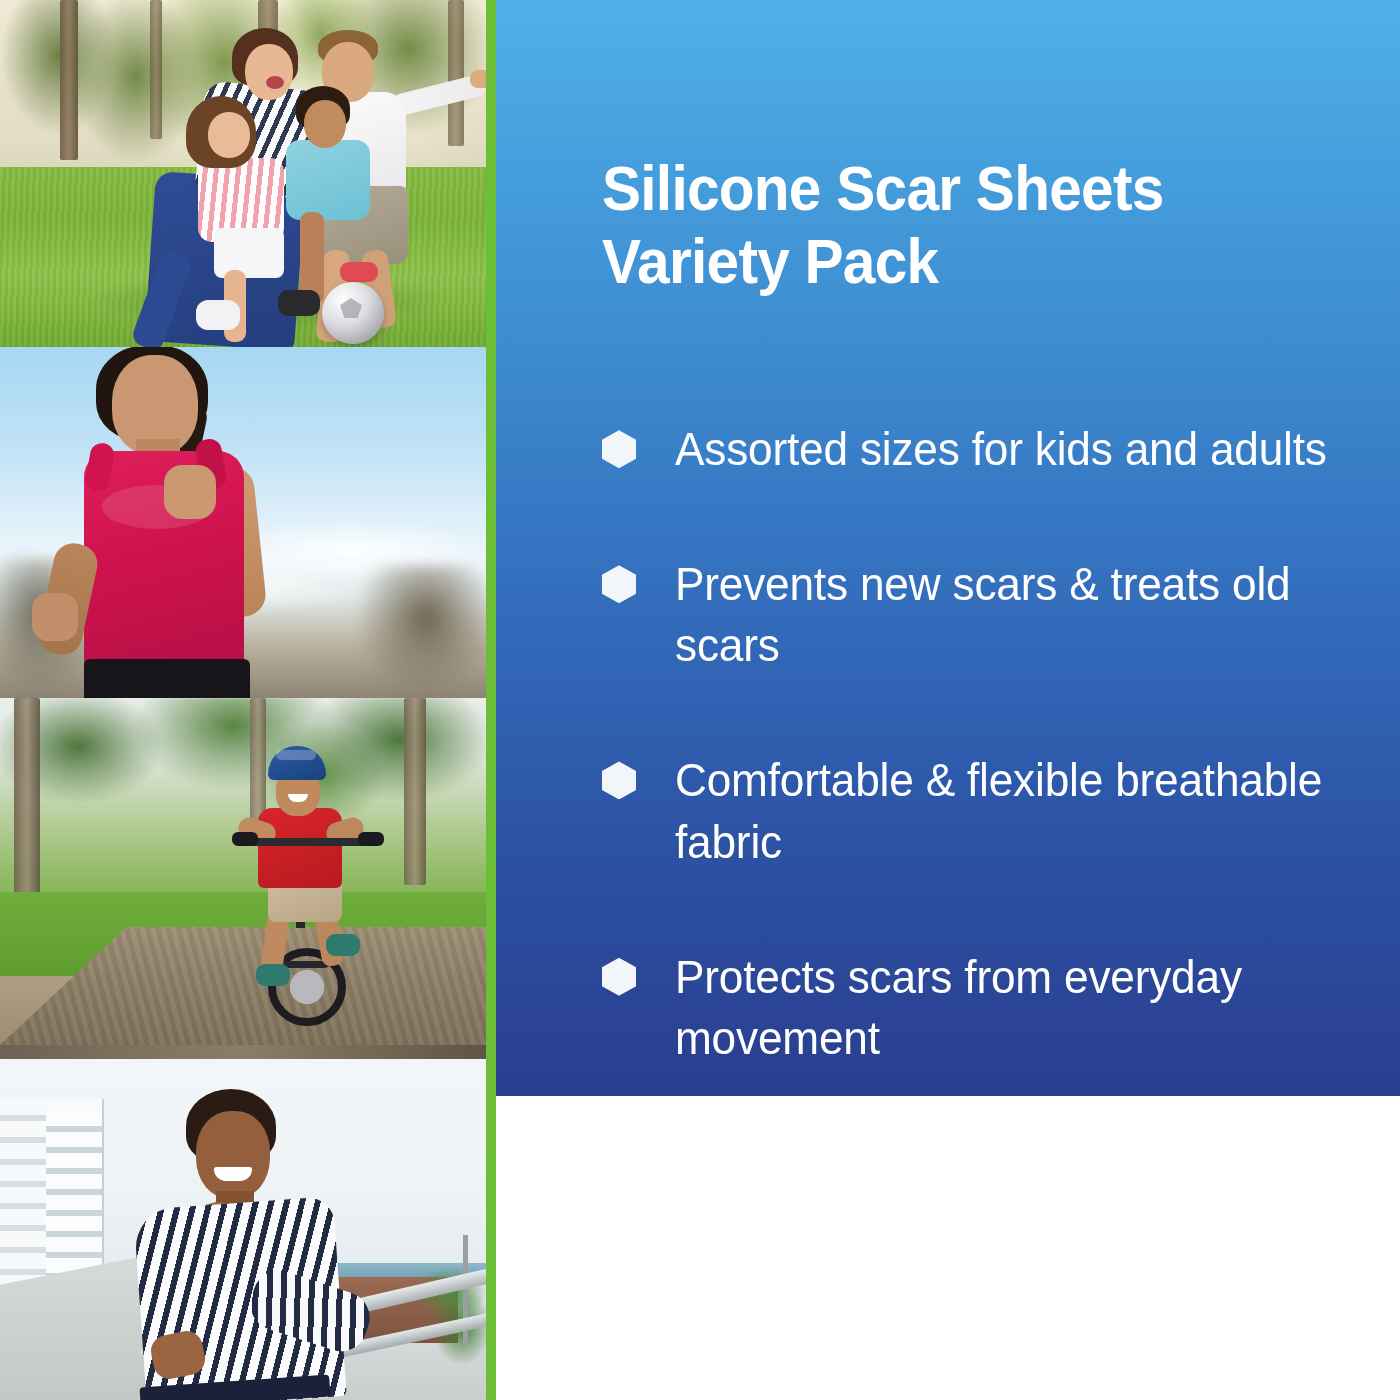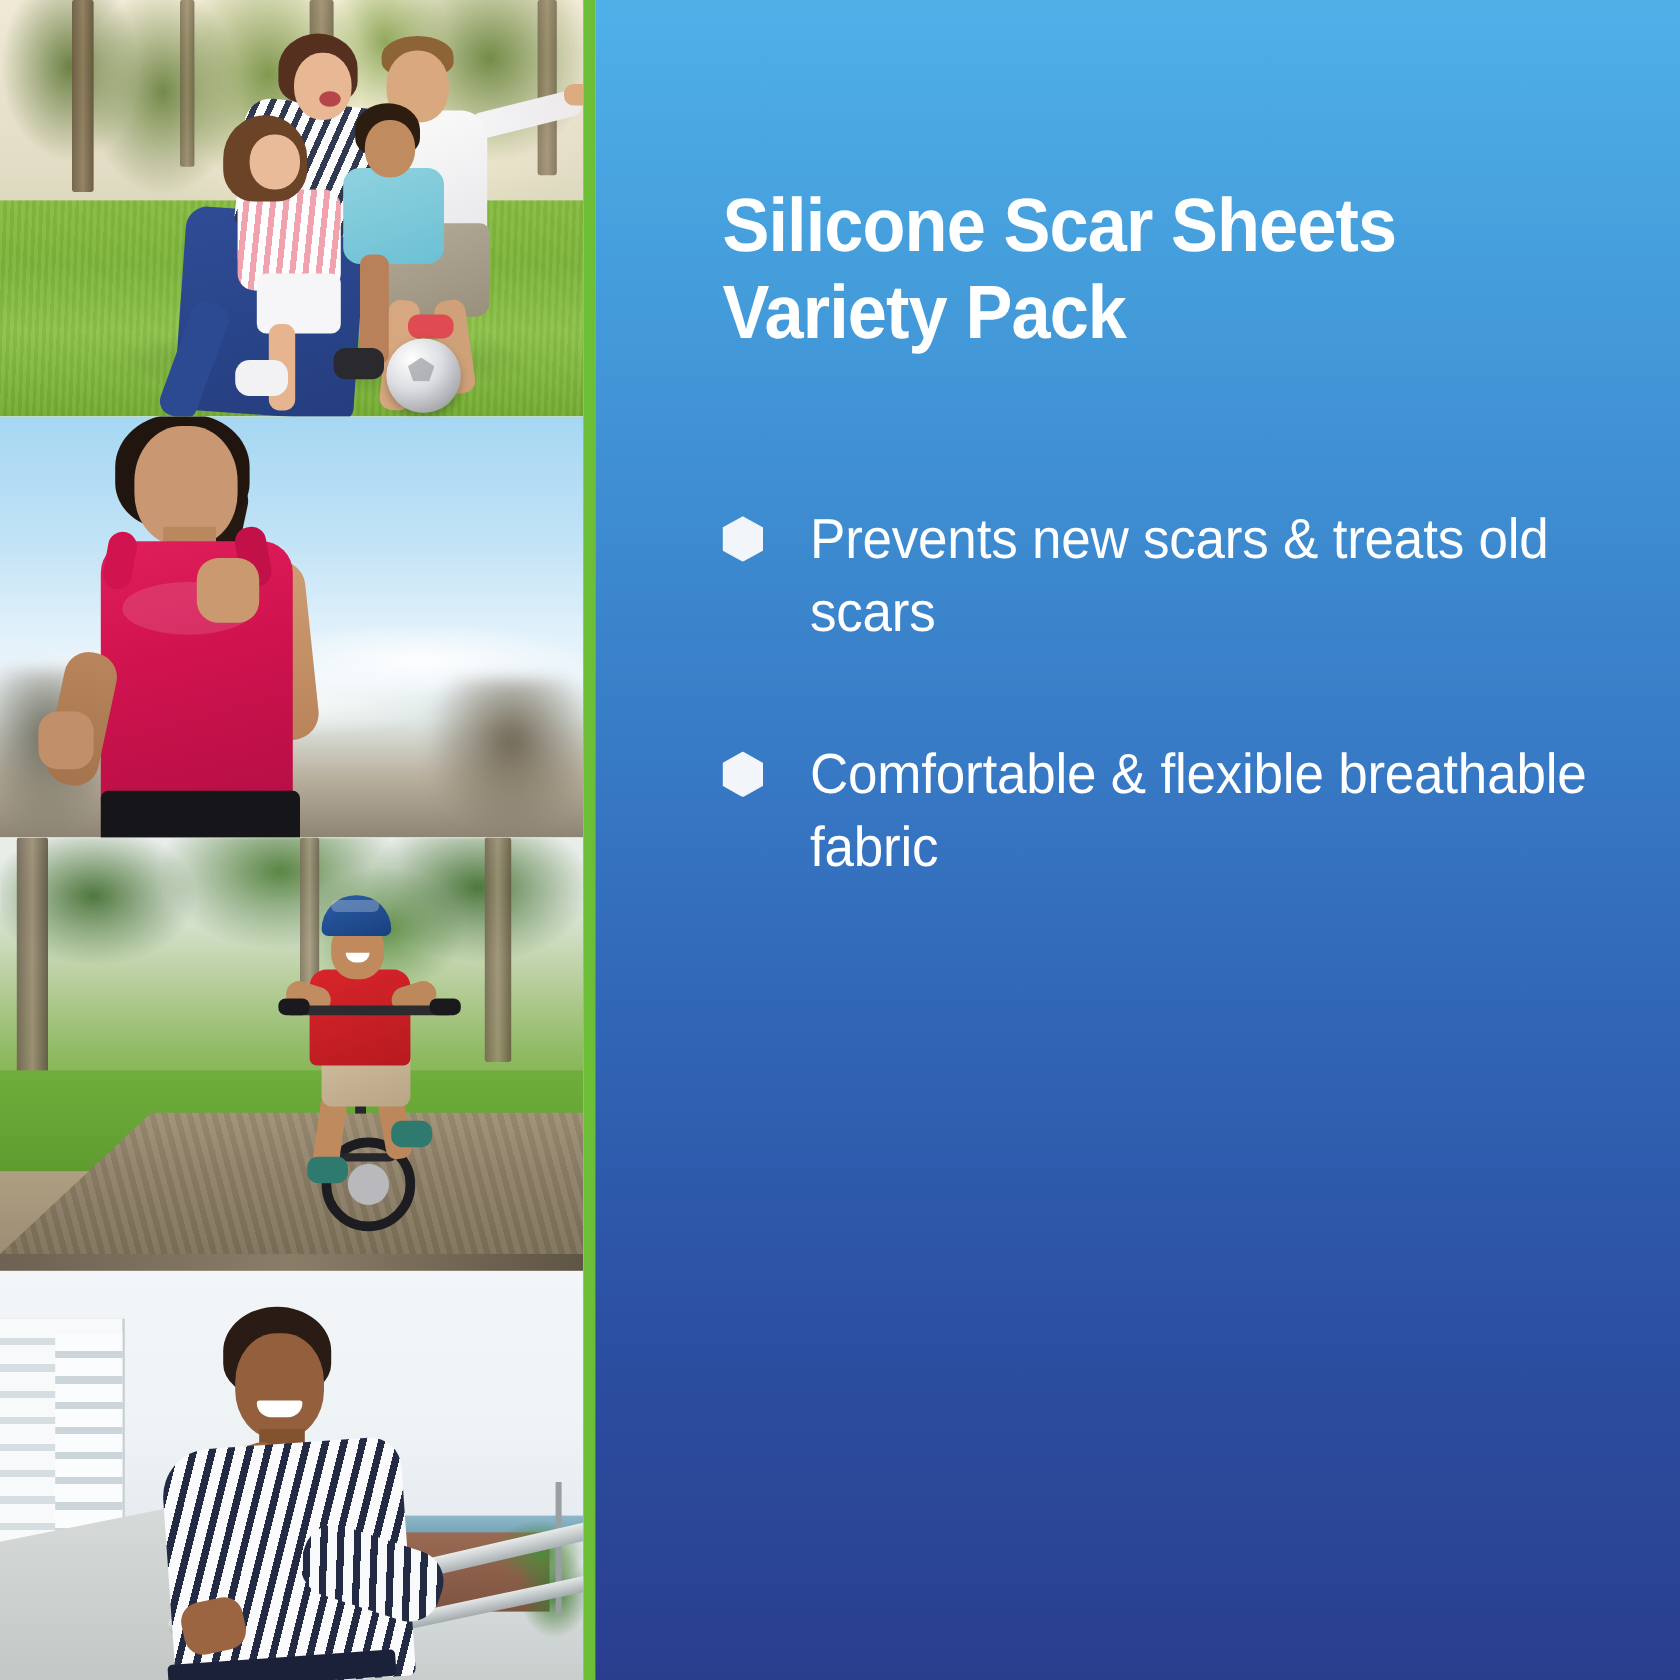--- a/index.html
+++ b/index.html
@@ -221,21 +221,21 @@
 
   
   .divider {
     width:10px; height:1400px; flex:0 0 10px;
     background:#6cbe36;
   }
 
   
   .panel {
     position:relative;
-    flex:1 1 auto; height:1400px;
+    flex:1 1 auto; height:1096px;
     background:linear-gradient(180deg,#4fb0e8 0%, #46a0dd 14%, #3a83cb 38%, #3269b9 58%, #2c51a3 78%, #2a3e8e 100%);
     padding:152px 0 0 106px;
   }
   .title {
     font-family:"Liberation Sans", sans-serif;
     color:#ffffff;
     font-weight:700;
     font-size:63px;
     line-height:1.16;
     letter-spacing:-.8px;
@@ -393,22 +393,30 @@
   </div>
 
   <div class="divider"></div>
 
   <div class="panel">
     <h1 class="title">Silicone Scar Sheets Variety Pack</h1>
 
     <ul class="bullets">
       <li class="bullet">
         <span class="hexagon"></span>
+        <span class="bullet-text">Assorted sizes for kids and adults</span>
+      </li>
+      <li class="bullet">
+        <span class="hexagon"></span>
         <span class="bullet-text">Prevents new scars &amp; treats old scars</span>
       </li>
       <li class="bullet">
         <span class="hexagon"></span>
         <span class="bullet-text">Comfortable &amp; flexible breathable fabric</span>
       </li>
+      <li class="bullet">
+        <span class="hexagon"></span>
+        <span class="bullet-text">Protects scars from everyday movement</span>
+      </li>
     </ul>
   </div>
 
 </div>
 
 </body></html>

